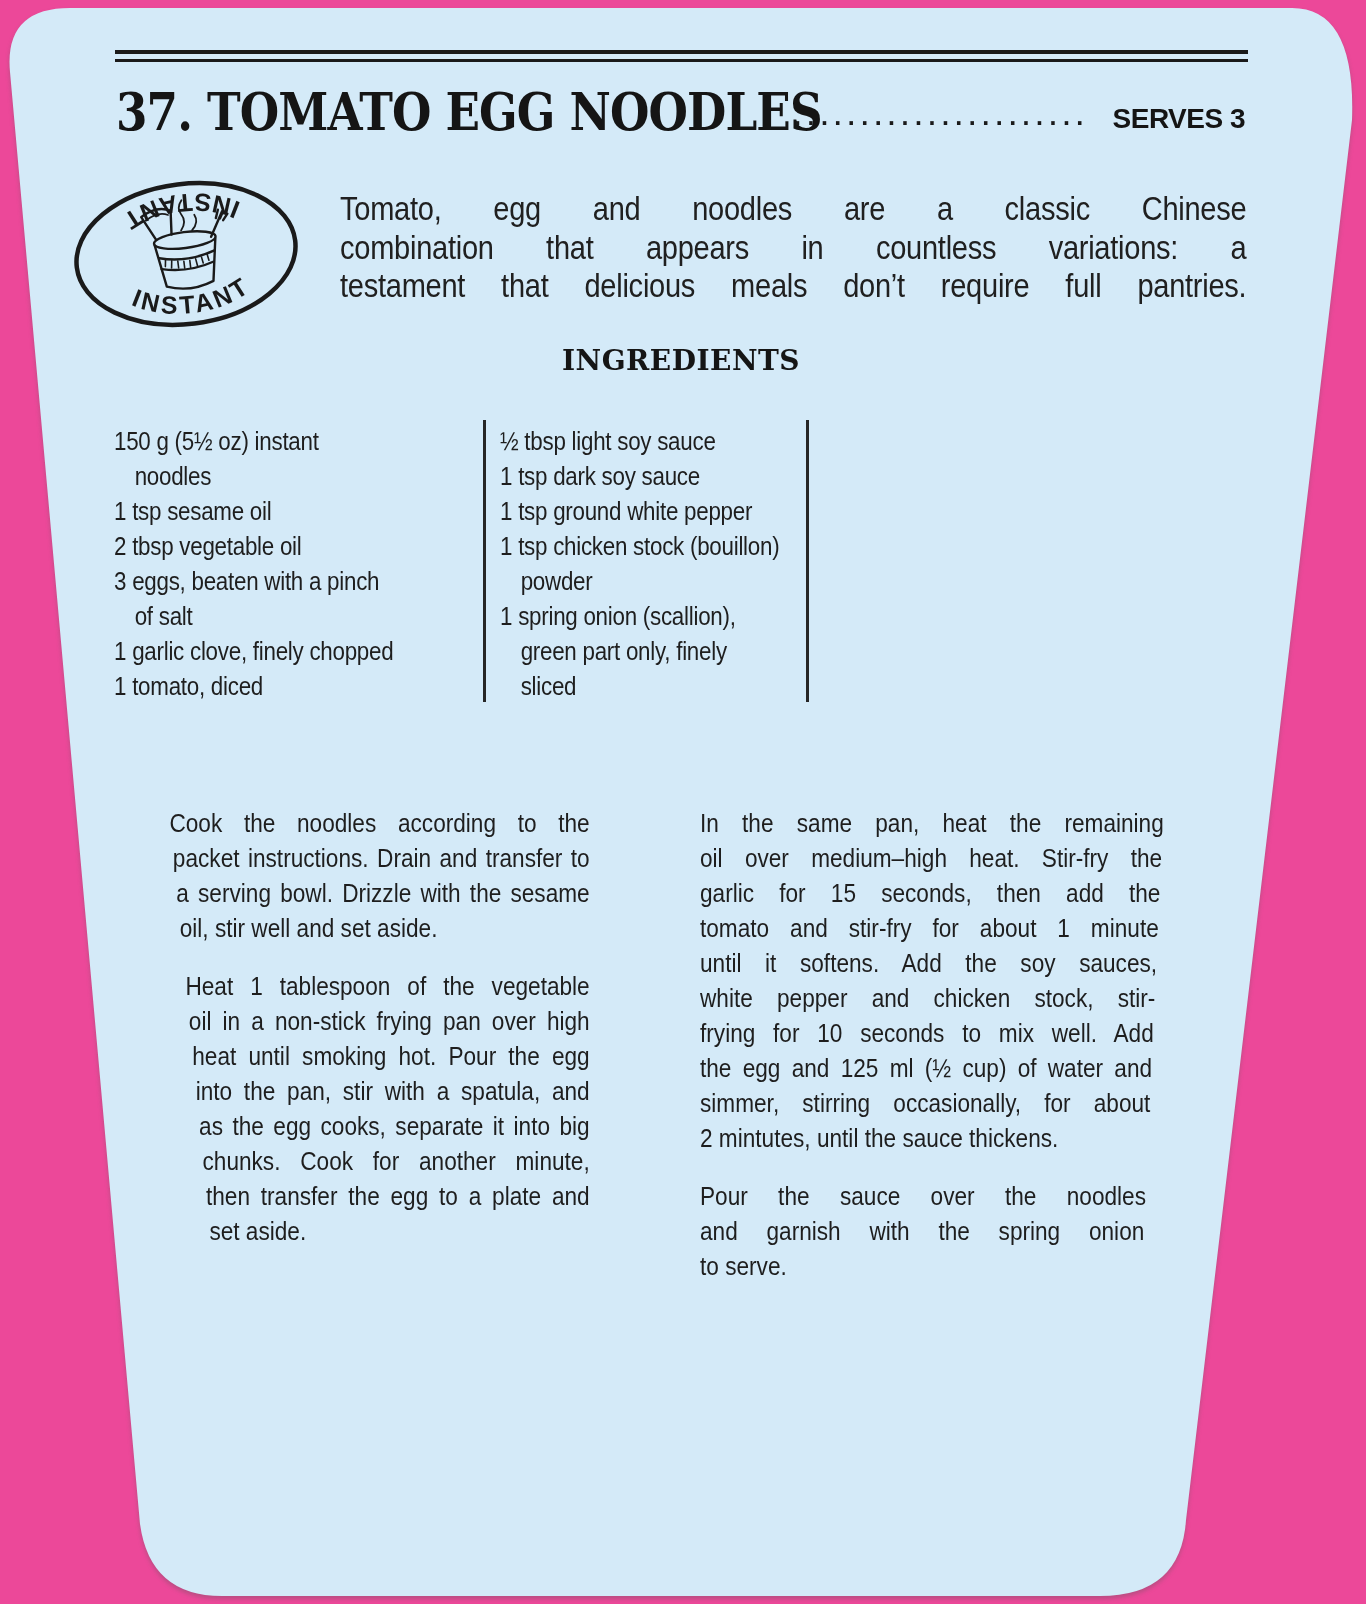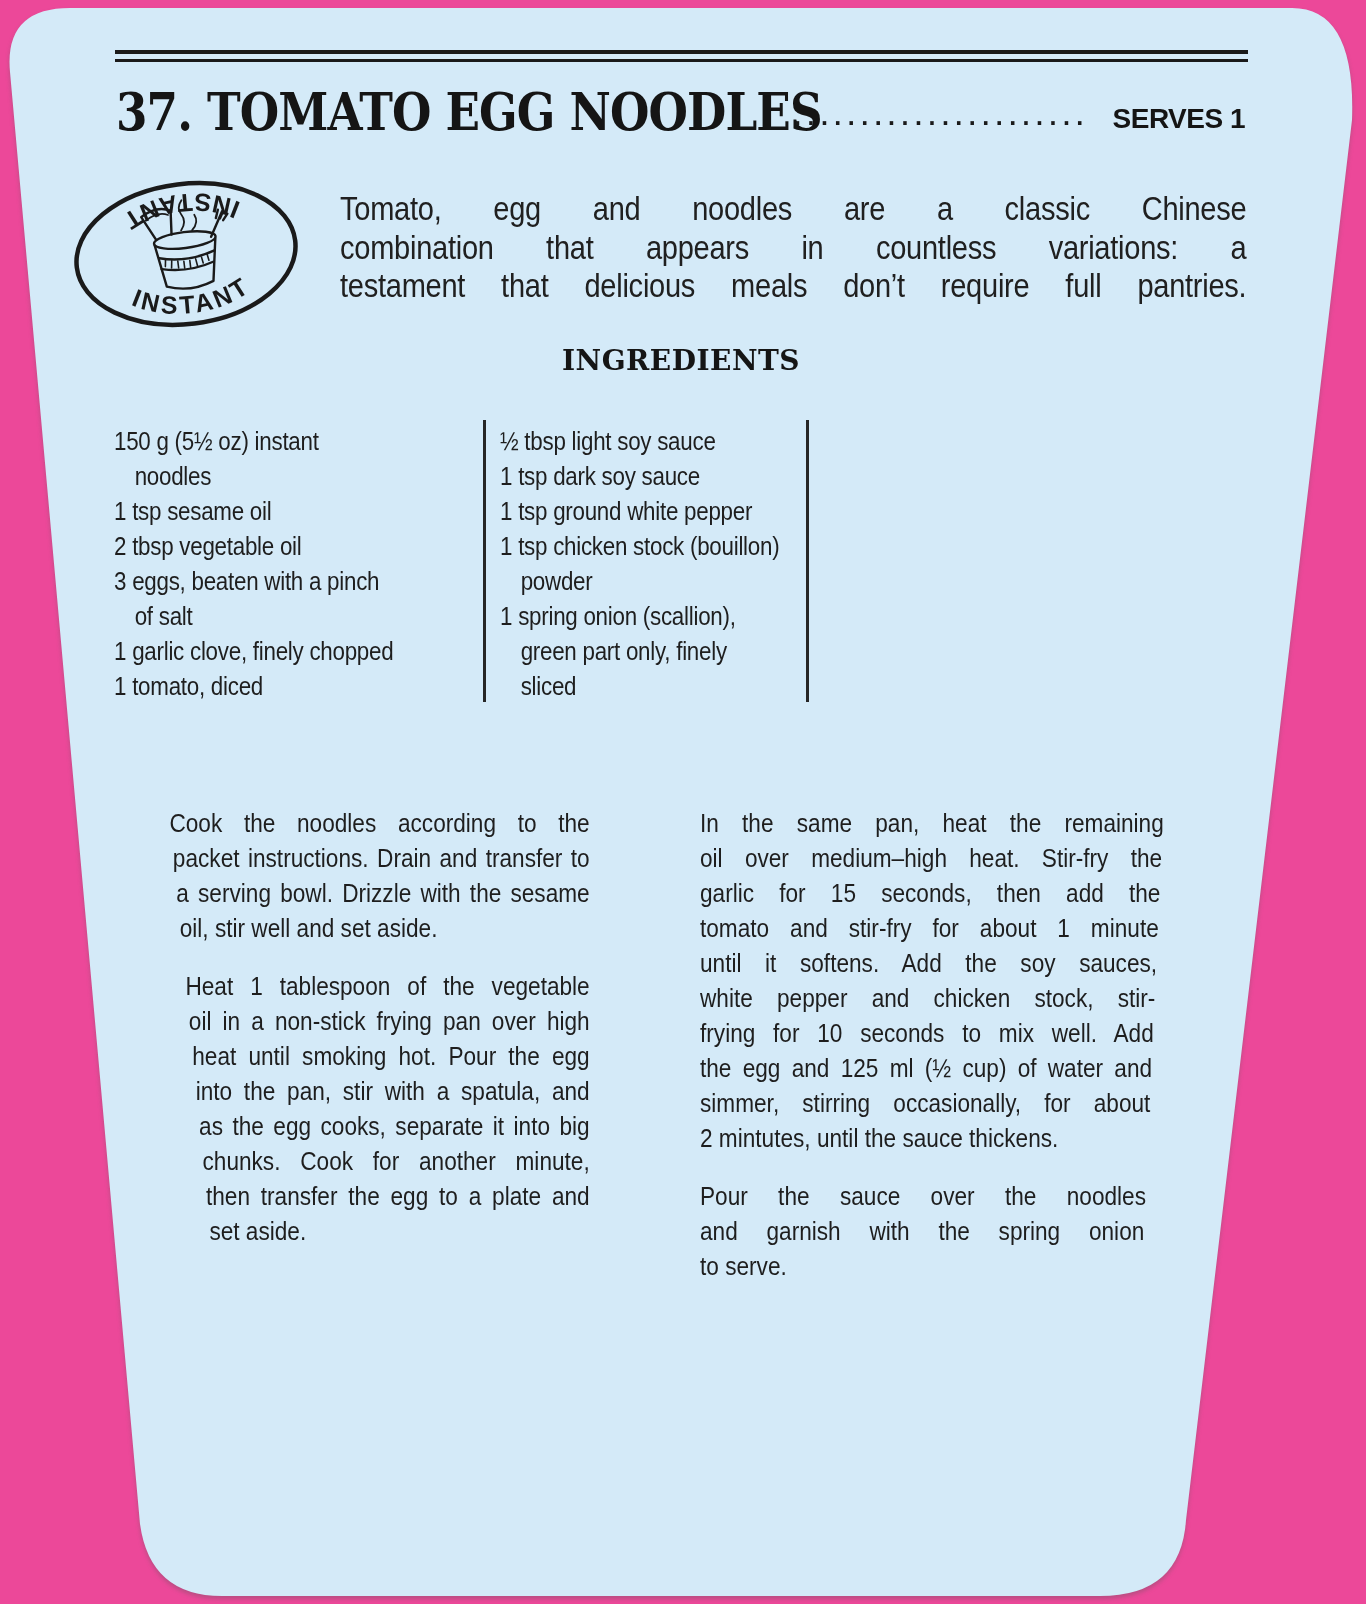--- a/index.html
+++ b/index.html
@@ -66,21 +66,21 @@
 
   <svg class="cup-svg" viewBox="0 0 1366 1604" xmlns="http://www.w3.org/2000/svg">
     <path class="cup-path" fill="#d4eaf8" d="M 70 8 L 1292 8 Q 1356 8 1352 120 L 1186 1520 Q 1181 1596 1100 1596
              L 222 1596 Q 150 1596 140 1524 L 10 72 Q 4 8 70 8 Z"></path>
   </svg>
 
   <div class="rule"></div>
 
   <div class="title">37. TOMATO EGG NOODLES</div>
   <div class="leader">........................</div>
-  <div class="serves">SERVES 1</div>
+  <div class="serves">SERVES 3</div>
 
   <svg class="stamp" viewBox="0 0 244 156" xmlns="http://www.w3.org/2000/svg">
     <g transform="rotate(-7 122 78)" stroke-linecap="round" stroke-linejoin="round">
       <ellipse cx="122" cy="78" rx="110" ry="70" fill="none" stroke="#1a1a1a" stroke-width="4.5"></ellipse>
       <path id="arc-top" d="M 204 54 A 88 56 0 0 0 40 54" fill="none" stroke="none"></path>
       <path id="arc-bot" d="M 38 98 A 88 56 0 0 0 206 98" fill="none" stroke="none"></path>
       <text font-family="Liberation Sans, sans-serif" font-weight="bold" font-size="25" letter-spacing="3" fill="#1a1a1a">
         <textPath href="#arc-top" startOffset="50%" text-anchor="middle">INSTANT</textPath>
       </text>
       <text font-family="Liberation Sans, sans-serif" font-weight="bold" font-size="25" letter-spacing="3" fill="#1a1a1a">

